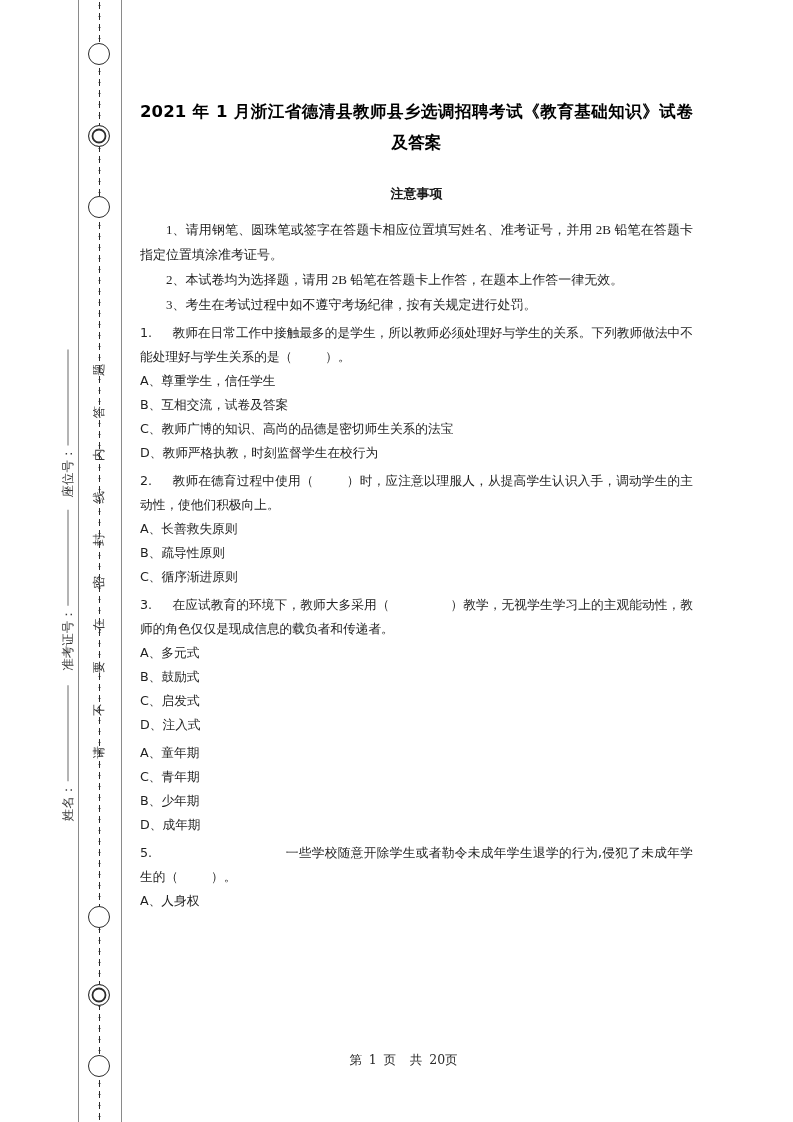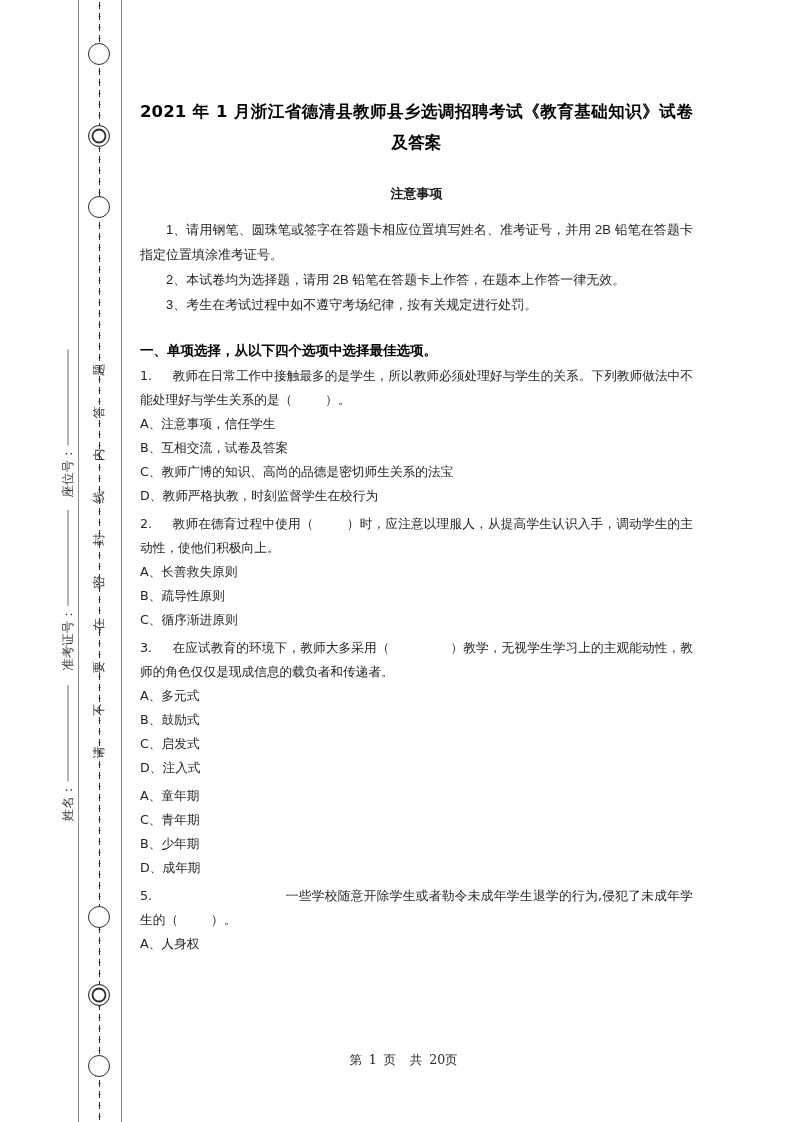--- a/index.html
+++ b/index.html
@@ -133,21 +133,21 @@
     padding-top: 27px;
     text-align: center;
     font-size: 13px;
     font-weight: bold;
     font-family: Liberation Sans, sans-serif;
     color: #1a1a1a;
   }
 
   .notice-body {
     padding-top: 14px;
-    font-family: Liberation Sans, sans-serif;
+    font-family: Liberation Serif, serif;
     font-size: 13px;
     line-height: 25px;
     color: #1f1f1f;
     text-align: justify;
   }
   .notice-body p {
     margin: 0;
     text-indent: 2em;
   }
 
@@ -232,25 +232,24 @@
     <h1 class="doc-title">2021 年 1 月浙江省德清县教师县乡选调招聘考试《教育基础知识》试卷及答案</h1>
 
     <div class="notice-head">注意事项</div>
 
     <div class="notice-body">
       <p>1、请用钢笔、圆珠笔或签字在答题卡相应位置填写姓名、准考证号，并用 2B 铅笔在答题卡指定位置填涂准考证号。</p>
       <p>2、本试卷均为选择题，请用 2B 铅笔在答题卡上作答，在题本上作答一律无效。</p>
       <p>3、考生在考试过程中如不遵守考场纪律，按有关规定进行处罚。</p>
     </div>
 
-    <h2 class="section-head">一、单项选择，从以下四个选项中选择最佳选项。</h2>
 
     <div class="qblock">
       <p class="q-stem"><span class="q-num">1.</span><span class="q-gap-sm"></span><span>教师在日常工作中接触最多的是学生，所以教师必须处理好与学生的关系。下列教师做法中不能处理好与学生关系的是（</span><span class="paren"><span class="inner"></span></span><span>）。</span></p>
-      <p class="opt">A、注意事项，信任学生</p>
+      <p class="opt">A、尊重学生，信任学生</p>
       <p class="opt">B、互相交流，试卷及答案</p>
       <p class="opt">C、教师广博的知识、高尚的品德是密切师生关系的法宝</p>
       <p class="opt">D、教师严格执教，时刻监督学生在校行为</p>
     </div>
 
     <div class="qblock">
       <p class="q-stem"><span class="q-num">2.</span><span class="q-gap-sm"></span><span>教师在德育过程中使用（</span><span class="paren"><span class="inner"></span></span><span>）时，应注意以理服人，从提高学生认识入手，调动学生的主动性，使他们积极向上。</span></p>
       <p class="opt">A、长善救失原则</p>
       <p class="opt">B、疏导性原则</p>
       <p class="opt">C、循序渐进原则</p>

